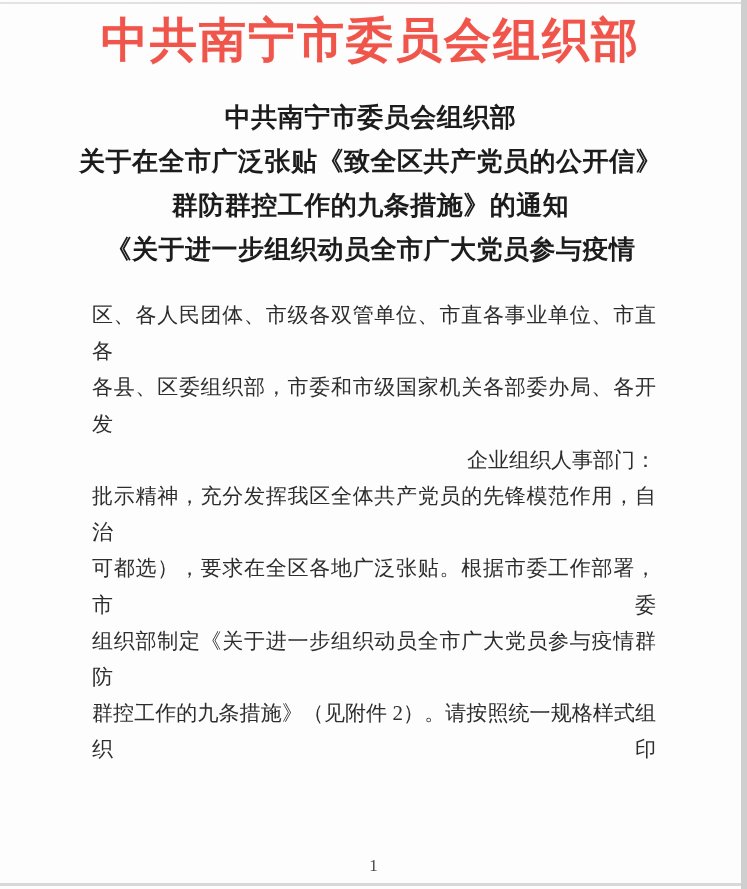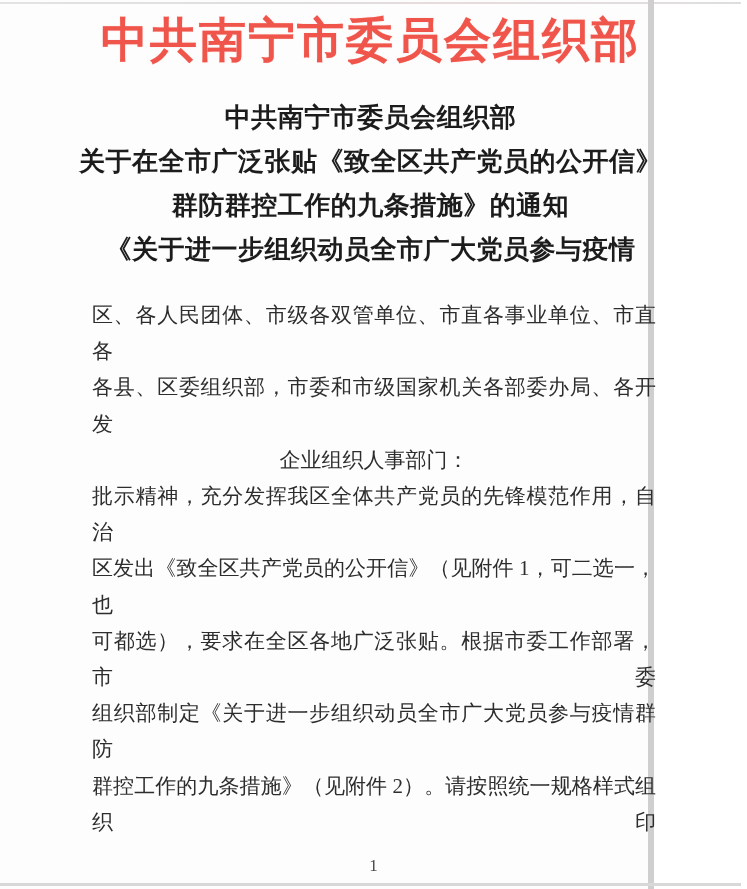--- a/index.html
+++ b/index.html
@@ -1,21 +1,21 @@
 <!DOCTYPE html>
 <html><head>
 <meta charset="utf-8">
 <style>
   * { margin: 0; padding: 0; box-sizing: border-box; }
   html, body { width: 747px; height: 889px; background: #ffffff; }
   body { font-family: "Liberation Serif", "DejaVu Serif", serif; overflow: hidden; }
 
   .page {
     position: relative;
-    width: 654px;
+    width: 747px;
     height: 889px;
     background: #fdfdfd;
   }
 
   
   .scan-top-line {
     position: absolute; left: 0; top: 2px; width: 741px; height: 2px;
     background: linear-gradient(to right, #e3e3e3, #dedede 40%, #e8dcdc 60%, #dedede);
   }
   .scan-right-strip {
@@ -48,21 +48,21 @@
     letter-spacing: 0.5px;
   }
 
   .doc-body {
     position: absolute; left: 92px; top: 297px; width: 564px;
     font-size: 21px;
     line-height: 36.2px;
     color: #2d2d2d;
   }
   .jline { text-align: justify; text-align-last: justify; }
-  .lline { text-align: center; }
+  .lline { text-align: right; }
   .indent { text-indent: 2em; }
 
   .page-number {
     position: absolute; left: 0; top: 855px; width: 747px;
     text-align: center;
     font-size: 17px;
     color: #4a4a4a;
     line-height: 22px;
   }
 </style>
@@ -85,21 +85,20 @@
   </div>
 
   <div class="doc-body">
     <div>
       <div class="jline">区、各人民团体、市级各双管单位、市直各事业单位、市直各</div>
       <div class="jline">各县、区委组织部，市委和市级国家机关各部委办局、各开发</div>
       <div class="lline">企业组织人事部门：</div>
     </div>
     <div>
       <div class="jline">批示精神，充分发挥我区全体共产党员的先锋模范作用，自治</div>
-      <div class="jline">区发出《致全区共产党员的公开信》（见附件 1，可二选一，也</div>
       <div class="jline">可都选），要求在全区各地广泛张贴。根据市委工作部署，市委</div>
       <div class="jline">组织部制定《关于进一步组织动员全市广大党员参与疫情群防</div>
       <div class="jline">群控工作的九条措施》（见附件 2）。请按照统一规格样式组织印</div>
 
     </div>
   </div>
 
   <div class="page-number">1</div>
 
 </div>

